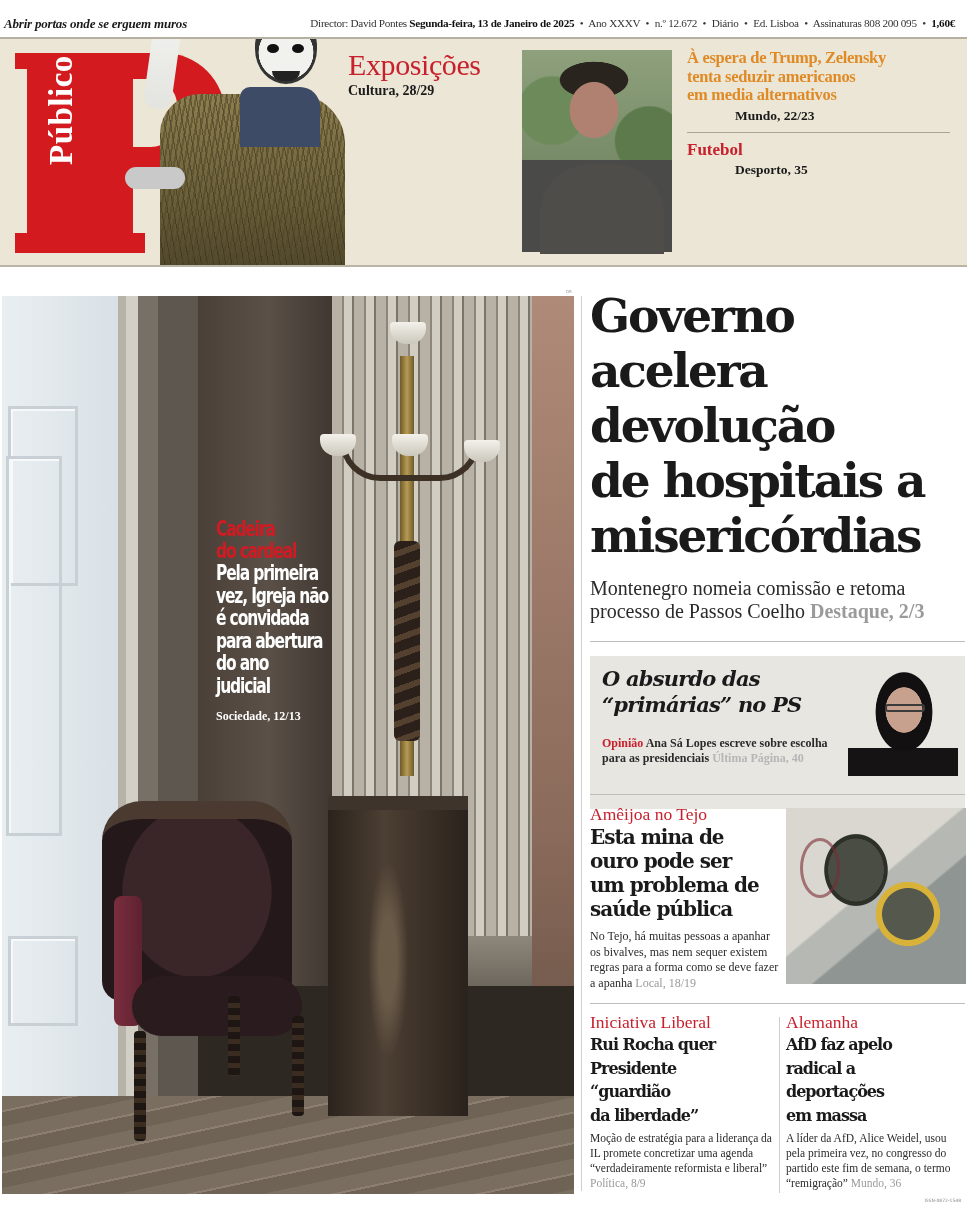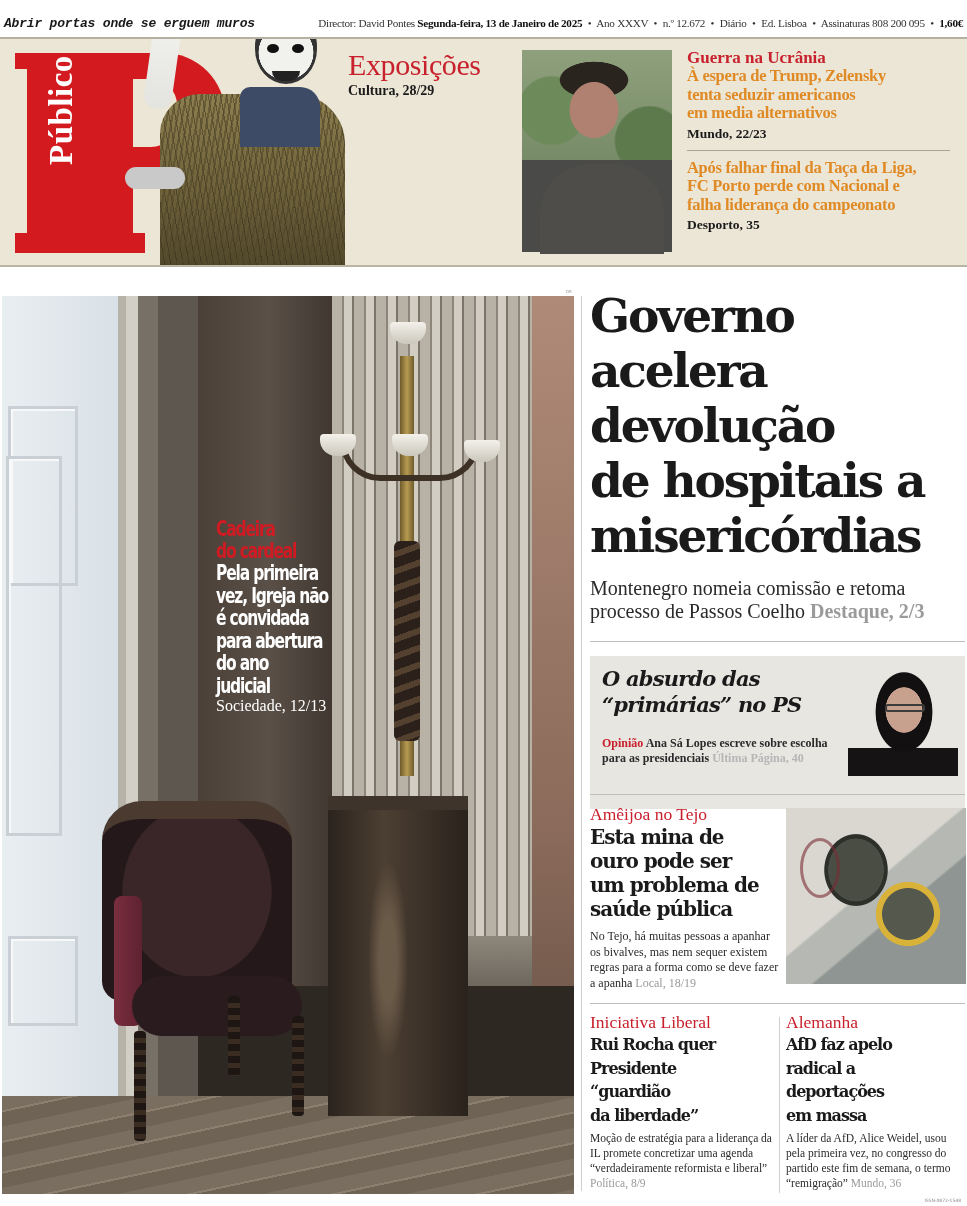--- a/index.html
+++ b/index.html
@@ -1,22 +1,22 @@
 <!DOCTYPE html>
 <html><head>
   <meta charset="utf-8">
   <style>
     * { box-sizing: border-box; margin: 0; padding: 0; }
     html, body { width: 967px; height: 1206px; background: #ffffff; overflow: hidden; }
     body { position: relative; font-family: "DejaVu Serif", "Liberation Serif", serif; color: #1a1a1a; }
 
     
     .topstrip { position: absolute; left: 0; top: 0; width: 967px; height: 36px; background: #fff; }
-    .slogan { position: absolute; left: 4px; top: 16px; font-family: Liberation Mono, monospace; font-style: italic; font-weight: bold; font-size: 13px; color: #1a1a1a; letter-spacing: -0.2px; text-align: right; }
-    .masthead-info { position: absolute; right: 4px; top: 17px; font-family: "Liberation Serif", serif; font-size: 11.2px; color: #333; white-space: nowrap; letter-spacing: -0.3px; }
+    .slogan { position: absolute; left: 4px; top: 16px; font-family: Liberation Serif, serif; font-style: italic; font-weight: bold; font-size: 13px; color: #1a1a1a; letter-spacing: -0.2px; text-align: right; }
+    .masthead-info { position: absolute; right: 12px; top: 17px; font-family: "Liberation Serif", serif; font-size: 11.2px; color: #333; white-space: nowrap; letter-spacing: -0.3px; }
     .masthead-info b { color: #111; }
     .masthead-info .sep { margin: 0 3px; }
 
     
     .band { position: absolute; left: 0; top: 37px; width: 967px; height: 230px; background: #ebe6d5; border-top: 2px solid #b5b0a2; border-bottom: 2px solid #b9b4a6; overflow: hidden; }
     .logo-p { position: absolute; left: 15px; top: 14px; width: 190px; height: 200px; }
     .logo-p .stem { position: absolute; left: 12px; top: 0; width: 106px; height: 200px; background: #d21a1f; }
     .logo-p .bowl { position: absolute; left: 60px; top: 0; width: 150px; height: 118px; background: #d21a1f; border-radius: 0 75px 70px 0; }
     .logo-p .serif-top { position: absolute; left: 0; top: 0; width: 40px; height: 16px; background: #d21a1f; }
     .logo-p .serif-bot { position: absolute; left: 0; top: 180px; width: 130px; height: 20px; background: #d21a1f; }
@@ -46,21 +46,21 @@
         linear-gradient(180deg, transparent 0 110px, #4a4a48 110px),
         radial-gradient(circle at 20% 30%, #6d8a5a 0 18%, transparent 19%),
         radial-gradient(circle at 85% 45%, #5d7a4c 0 20%, transparent 21%),
         radial-gradient(circle at 30% 80%, #71875d 0 15%, transparent 16%),
         linear-gradient(#8ea07c, #667a58); }
     .zel-body { position: absolute; left: 540px; top: 125px; width: 124px; height: 90px; background: #4e4d4a; border-radius: 50px 50px 0 0; }
 
     .side-stories { position: absolute; left: 687px; top: 10px; width: 275px; font-family: "Liberation Serif", serif; }
     .side-story .kicker { display: block; color: #c8202c; font-weight: bold; font-size: 17px; line-height: 18px; }
     .side-story .head { display: block; color: #e08a26; font-weight: bold; font-size: 16.5px; line-height: 18.5px; letter-spacing: -0.3px; white-space: pre-line; }
-    .side-story .ref { display: block; color: #1a1a1a; font-weight: bold; font-size: 13.5px; line-height: 17px; margin-top: 2px; }
+    .side-story .ref { display: block; color: #1a1a1a; font-weight: bold; font-size: 13.5px; line-height: 17px; margin-top: 2px; margin-left: 48px; }
     .side-divider { height: 1px; background: #a9a596; margin: 8px 12px 8px 0; }
 
     
     .hero { position: absolute; left: 2px; top: 296px; width: 572px; height: 898px; overflow: hidden; background: #3a332d; }
     .hero .door { position: absolute; left: 0; top: 0; width: 116px; height: 810px; background: linear-gradient(90deg, #e9eef1, #d9e1e6); }
     .hero .door .panel { position: absolute; left: 6px; width: 70px; border: 3px solid #c8d0d5; box-shadow: inset 2px 2px 0 #f6f8f9; }
     .hero .frame { position: absolute; left: 116px; top: 0; width: 80px; height: 820px; background: linear-gradient(90deg, #b7b3a8 0 8px, #d2cfc7 8px 20px, #777066 20px 40px, #5e574f 40px 80px); }
     .hero .wall-dark { position: absolute; left: 196px; top: 0; width: 140px; height: 900px; background: linear-gradient(90deg, #4a4038, #5a5048 50%, #3e352e); }
     .hero .column { position: absolute; left: 330px; top: 0; width: 200px; height: 640px; background: repeating-linear-gradient(90deg, #b8b2a6 0 10px, #8c857a 10px 12px, #d2cdc3 12px 20px, #7b7469 20px 22px); }
     .hero .marble { position: absolute; left: 530px; top: 0; width: 42px; height: 900px; background: linear-gradient(#b08a78, #8a6a5a 60%, #5a4a3e); }
@@ -74,21 +74,21 @@
     .hero .pedestal { position: absolute; left: 326px; top: 500px; width: 140px; height: 320px; background: linear-gradient(90deg, #2b231d, #4c3f33 40%, #2a221c); border-top: 14px solid #3f342b; }
     .hero .pedestal .orn { position: absolute; left: 40px; top: 50px; width: 40px; height: 200px; background: radial-gradient(ellipse at center, #6a5a48 0 30%, transparent 70%); }
     .hero .chair-back { position: absolute; left: 100px; top: 505px; width: 190px; height: 200px; background: radial-gradient(ellipse at 50% 40%, #3a2628 0 55%, #24181a 56%); border-radius: 40px 40px 20px 20px; border-top: 18px solid #4a3a30; }
     .hero .chair-side { position: absolute; left: 112px; top: 600px; width: 28px; height: 130px; background: linear-gradient(90deg, #7a2e3e, #5e2230); border-radius: 8px; }
     .hero .chair-seat { position: absolute; left: 130px; top: 680px; width: 170px; height: 60px; background: #2a1c1e; border-radius: 30px; }
     .hero .chair-leg { position: absolute; width: 12px; height: 110px; background: repeating-linear-gradient(#1e1613 0 7px, #3b2c22 7px 12px); border-radius: 4px; }
 
     .cardeal { position: absolute; left: 216px; top: 518px; width: 170px; font-family: "DejaVu Sans", sans-serif; font-weight: bold; font-stretch: condensed; letter-spacing: -1.4px; }
     .cardeal .kicker { display: block; color: #d11a22; font-size: 21px; line-height: 22px; white-space: pre-line; transform: scaleX(0.82); transform-origin: left; }
     .cardeal .head { display: block; color: #ffffff; font-size: 21px; line-height: 22.5px; white-space: pre-line; transform: scaleX(0.82); transform-origin: left; }
-    .cardeal .ref { display: block; color: #fff; font-family: "Liberation Serif", serif; font-weight: normal; font-size: 16px; letter-spacing: 0; }
+    .cardeal .ref { display: block; color: #fff; font-family: "Liberation Serif", serif; font-weight: bold; font-size: 12px; margin-top: 12px; letter-spacing: 0; }
 
     .tiny-mark { position: absolute; left: 566px; top: 289px; font-family: "DejaVu Sans", sans-serif; font-size: 4px; color: #999; }
 
     
     .vrule { position: absolute; left: 581px; top: 296px; width: 1px; height: 895px; background: #cfcfcf; }
     .main-head { position: absolute; left: 590px; top: 288px; width: 375px; font-family: "DejaVu Serif", serif; font-weight: bold; font-size: 47px; line-height: 55px; letter-spacing: -2.2px; color: #1a1a1a; white-space: pre-line; }
     .main-deck { position: absolute; left: 590px; top: 577px; width: 375px; font-family: "Liberation Serif", serif; font-size: 20px; line-height: 23px; color: #2a2a2a; }
     .main-deck .ref { font-weight: bold; color: #9a9a9a; }
     .hrule { position: absolute; height: 1px; background: #bdbdbd; }
 
@@ -171,31 +171,28 @@
   <div class="expo">
     <span class="kicker">Exposições</span>
     <span class="ref">Cultura, 28/29</span>
   </div>
 
   <div class="zel-photo"></div>
   <div class="zel-body"></div>
 
   <div class="side-stories">
     <div class="side-story">
-      <span class="kicker">Guerra na Ucrânia</span>
       <span class="head">À espera de Trump, Zelensky
 tenta seduzir americanos
 em media alternativos</span>
       <span class="ref">Mundo, 22/23</span>
     </div>
     <div class="side-divider"></div>
     <div class="side-story">
-      <span class="head">Após falhar final da Taça da Liga,
-FC Porto perde com Nacional e
-falha liderança do campeonato</span>
+      <span class="kicker">Futebol</span>
       <span class="ref">Desporto, 35</span>
     </div>
   </div>
 </div>
 
 <div class="tiny-mark">DR</div>
 <div class="hero">
   <div class="door">
     <div class="panel" style="top:110px;height:180px"></div>
     <div class="panel" style="top:160px;height:380px;left:4px;width:56px"></div>

